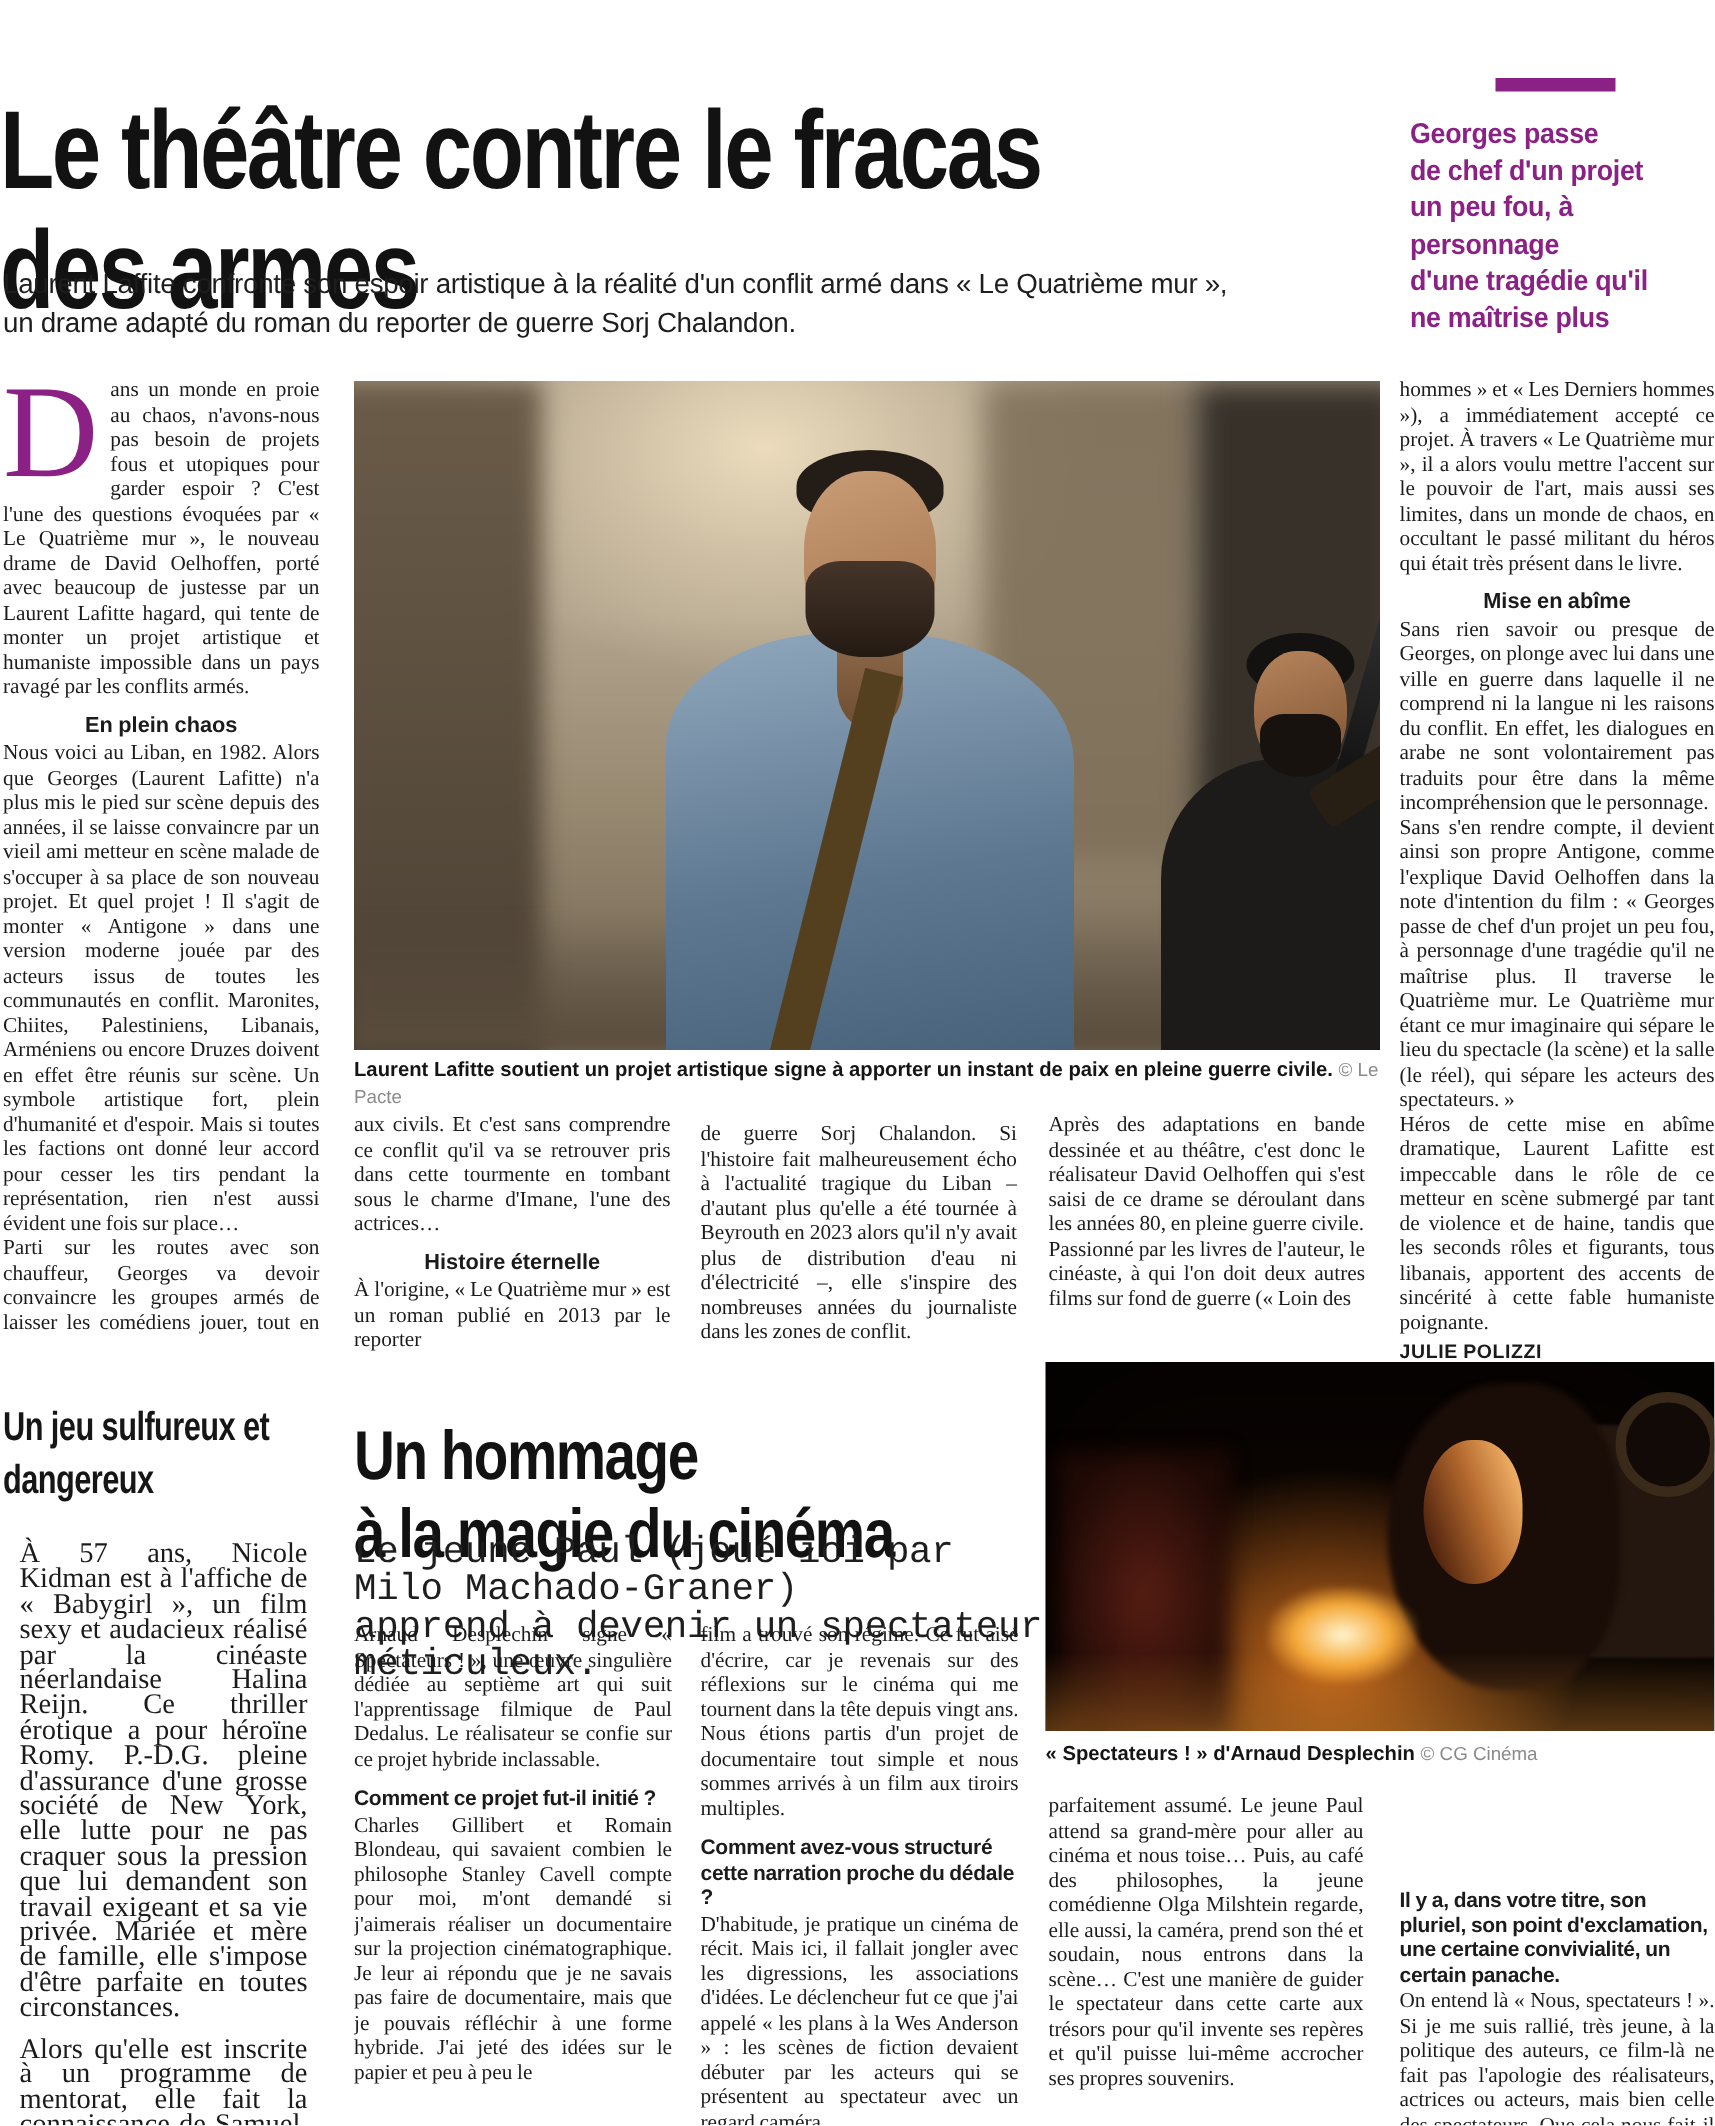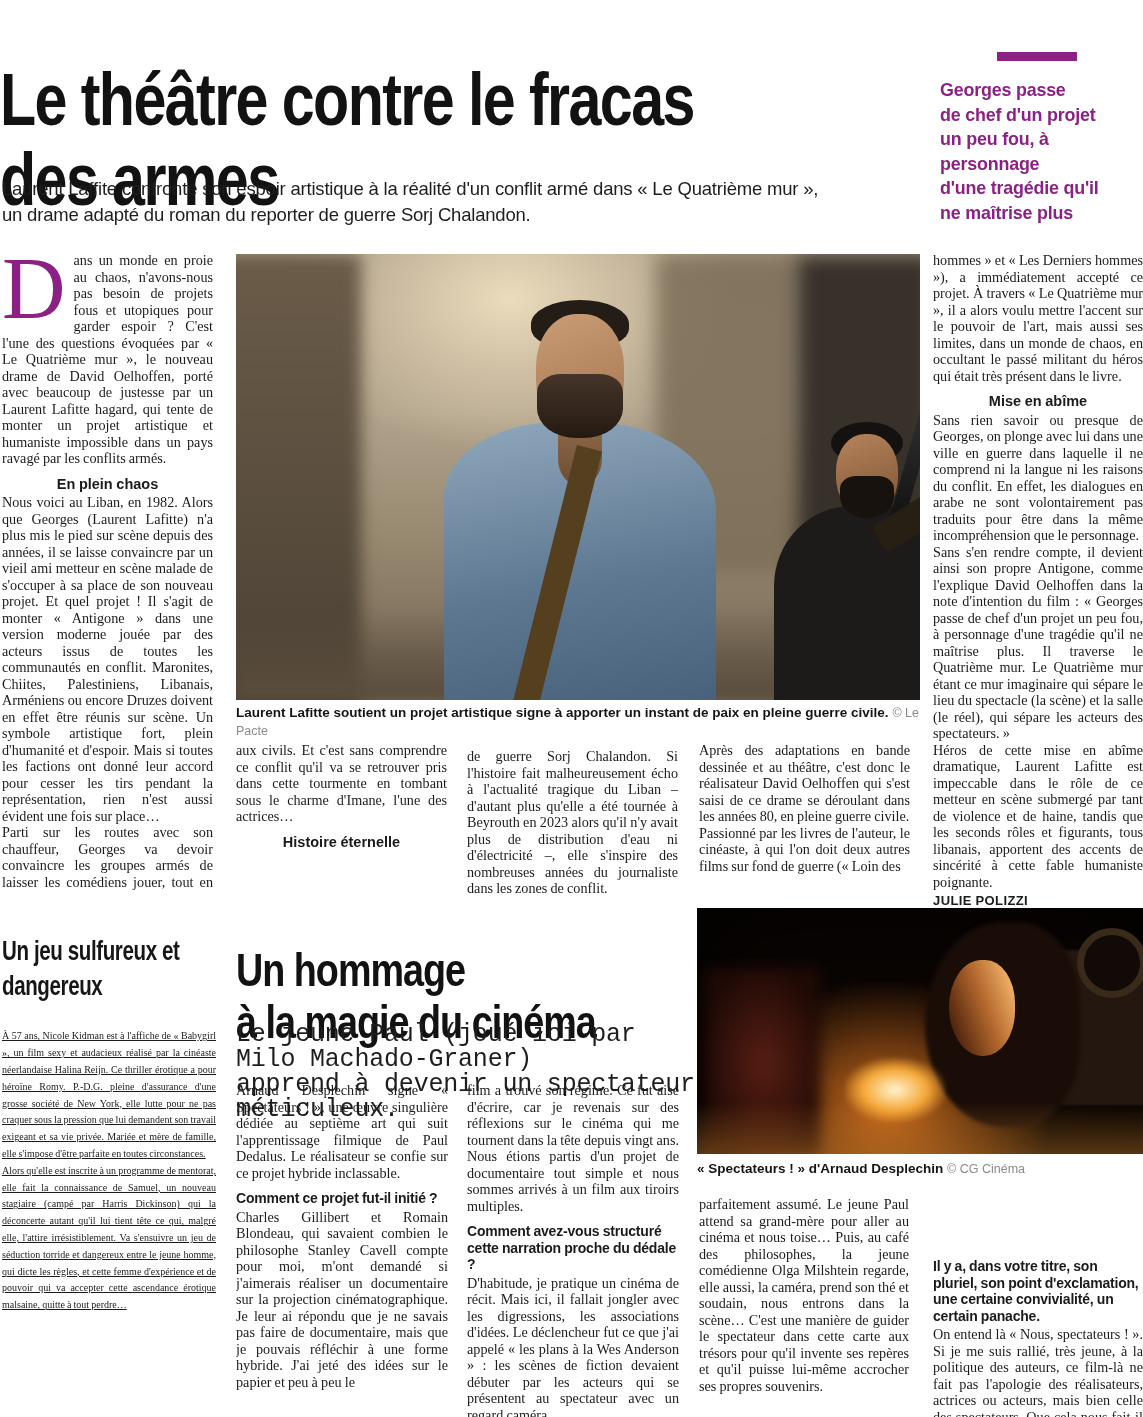--- a/index.html
+++ b/index.html
@@ -47,22 +47,22 @@
   .caption .cap-bold { font-weight:700; }
   .caption .cap-credit { font-weight:400; color:var(--gray); font-size:12.5px; }
   .caption1 { left:236px; top:704px; width:684px; }
   .caption2 { left:697px; top:1160px; width:446px; }
 
   
   .side { position:absolute; left:2px; top:912px; width:214px; height:505px; overflow:hidden; }
   .side-title { font-family:"Liberation Sans", sans-serif; font-weight:700;
     font-size:27px; line-height:35px; letter-spacing:-0.5px; color:#161616;
     white-space:pre-line; transform:scaleX(0.76); transform-origin:0 0; width:280px; margin-bottom:24px; }
-  .side p { margin:0; font-size:10px; line-height:16.8px; text-align:justify;
-            word-spacing:-0.4px; hyphens:auto;text-decoration:underline; }
+  .side p { margin:11px; font-size:19px; line-height:16.8px; text-align:justify;
+            word-spacing:-0.4px; hyphens:auto; }
 
   
   .int-title { position:absolute; left:236px; top:906px; width:560px;
     font-family:"Liberation Sans", sans-serif; font-weight:700;
     font-size:46px; line-height:52px; letter-spacing:-1.2px; color:#121212;
     white-space:pre-line; transform:scaleX(0.82); transform-origin:0 0; }
   .int-standfirst { position:absolute; left:236px; top:1022px; width:470px;
     font-family:Liberation Mono, monospace; font-size:25px; line-height:25px;
     color:#1e1e1e; white-space:pre-line; letter-spacing:-0.2px; }
   .colA { left:236px; top:1082px; width:212px; height:335px; }
@@ -174,20 +174,21 @@
     <div class="p1-man1-beard"></div>
   </div>
   <div class="caption caption1">
     <span class="cap-bold">Laurent Lafitte soutient un projet artistique signe à apporter un instant de paix en pleine guerre civile.</span>
     <span class="cap-credit">© Le Pacte</span>
   </div>
 
   <div class="col col2">
     <p>aux civils. Et c'est sans comprendre ce conflit qu'il va se retrouver pris dans cette tourmente en tombant sous le charme d'Imane, l'une des actrices…</p>
     <p class="subhead">Histoire éternelle</p>
+    <p>À l'origine, « Le Quatrième mur » est un roman publié en 2013 par le reporter</p>
   </div>
   <div class="col col3">
     <p>de guerre Sorj Chalandon. Si l'histoire fait malheureusement écho à l'actualité tragique du Liban – d'autant plus qu'elle a été tournée à Beyrouth en 2023 alors qu'il n'y avait plus de distribution d'eau ni d'électricité –, elle s'inspire des nombreuses années du journaliste dans les zones de conflit.</p>
   </div>
   <div class="col col4">
     <p>Après des adaptations en bande dessinée et au théâtre, c'est donc le réalisateur David Oelhoffen qui s'est saisi de ce drame se déroulant dans les années 80, en pleine guerre civile.</p>
     <p>Passionné par les livres de l'auteur, le cinéaste, à qui l'on doit deux autres films sur fond de guerre (« Loin des</p>
   </div>
 
   <div class="col col5">

